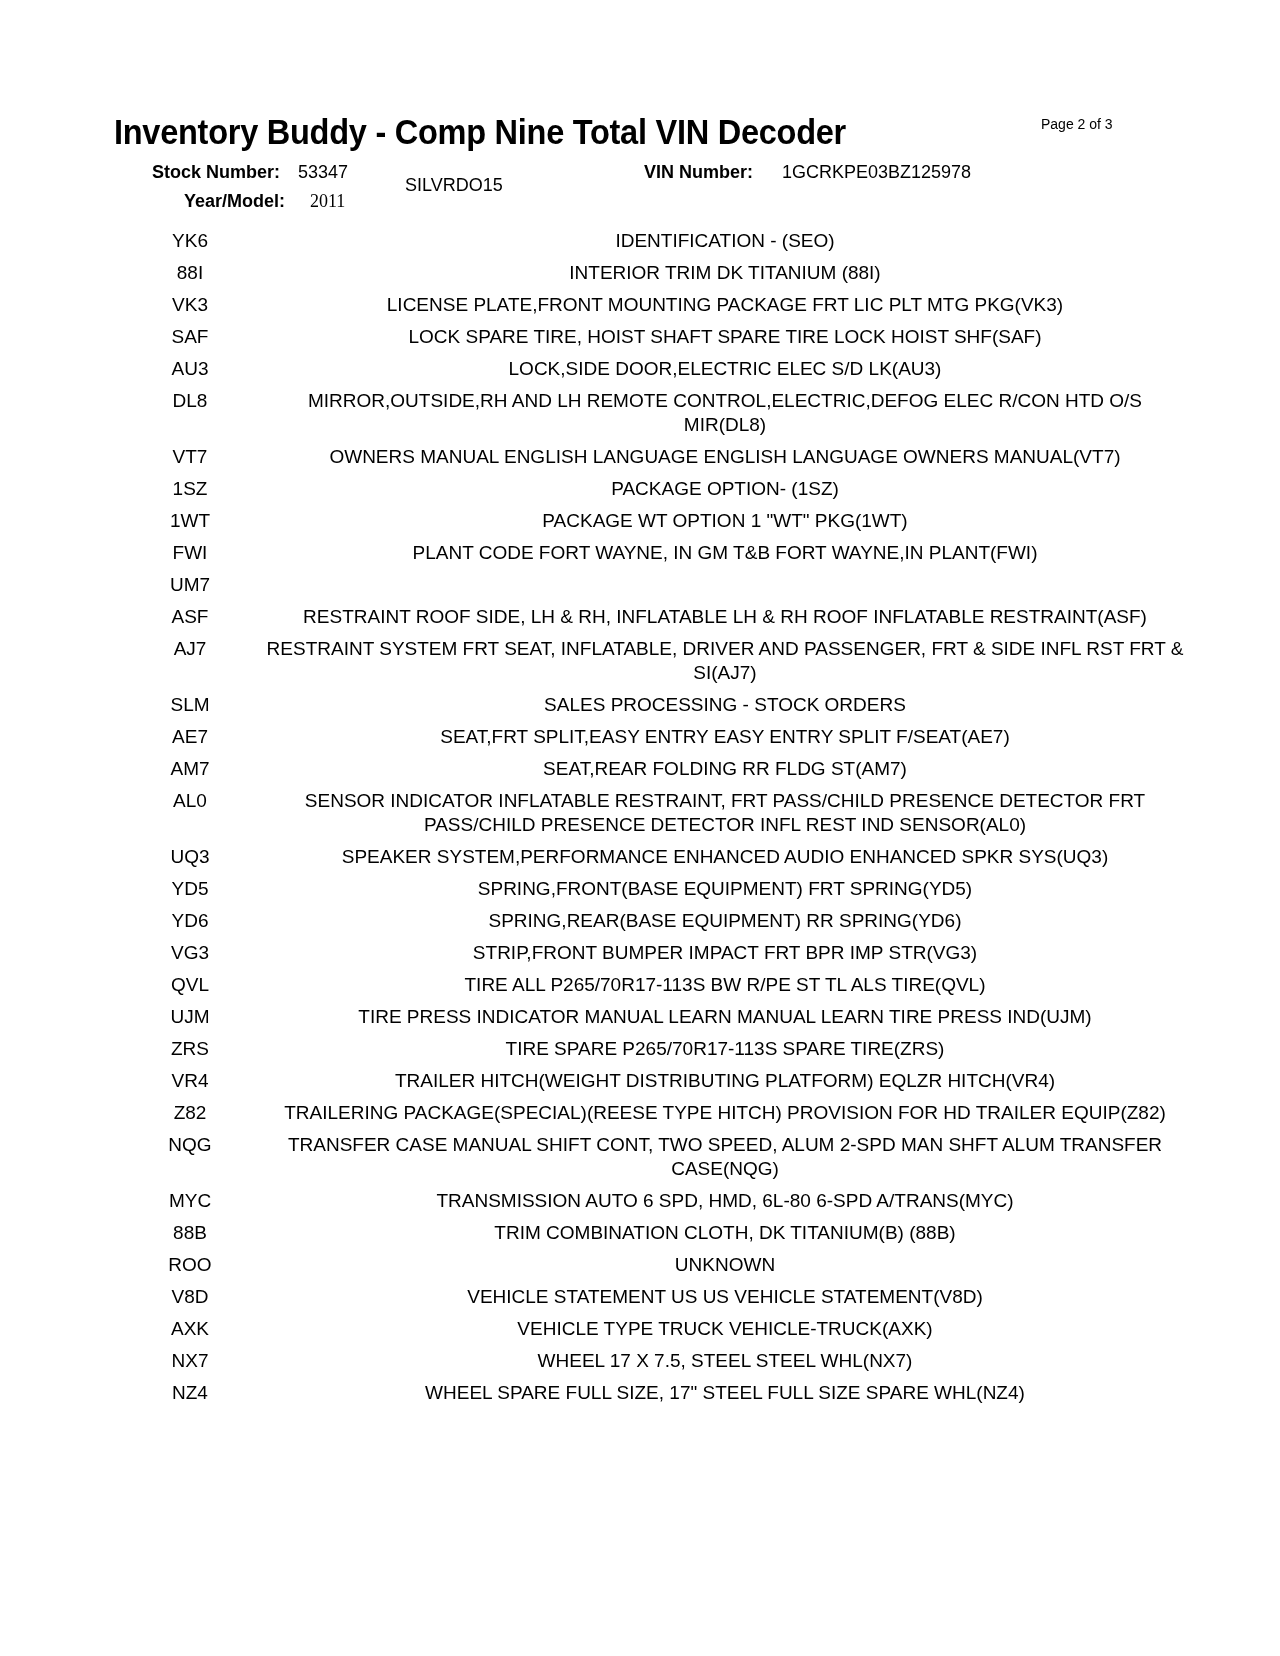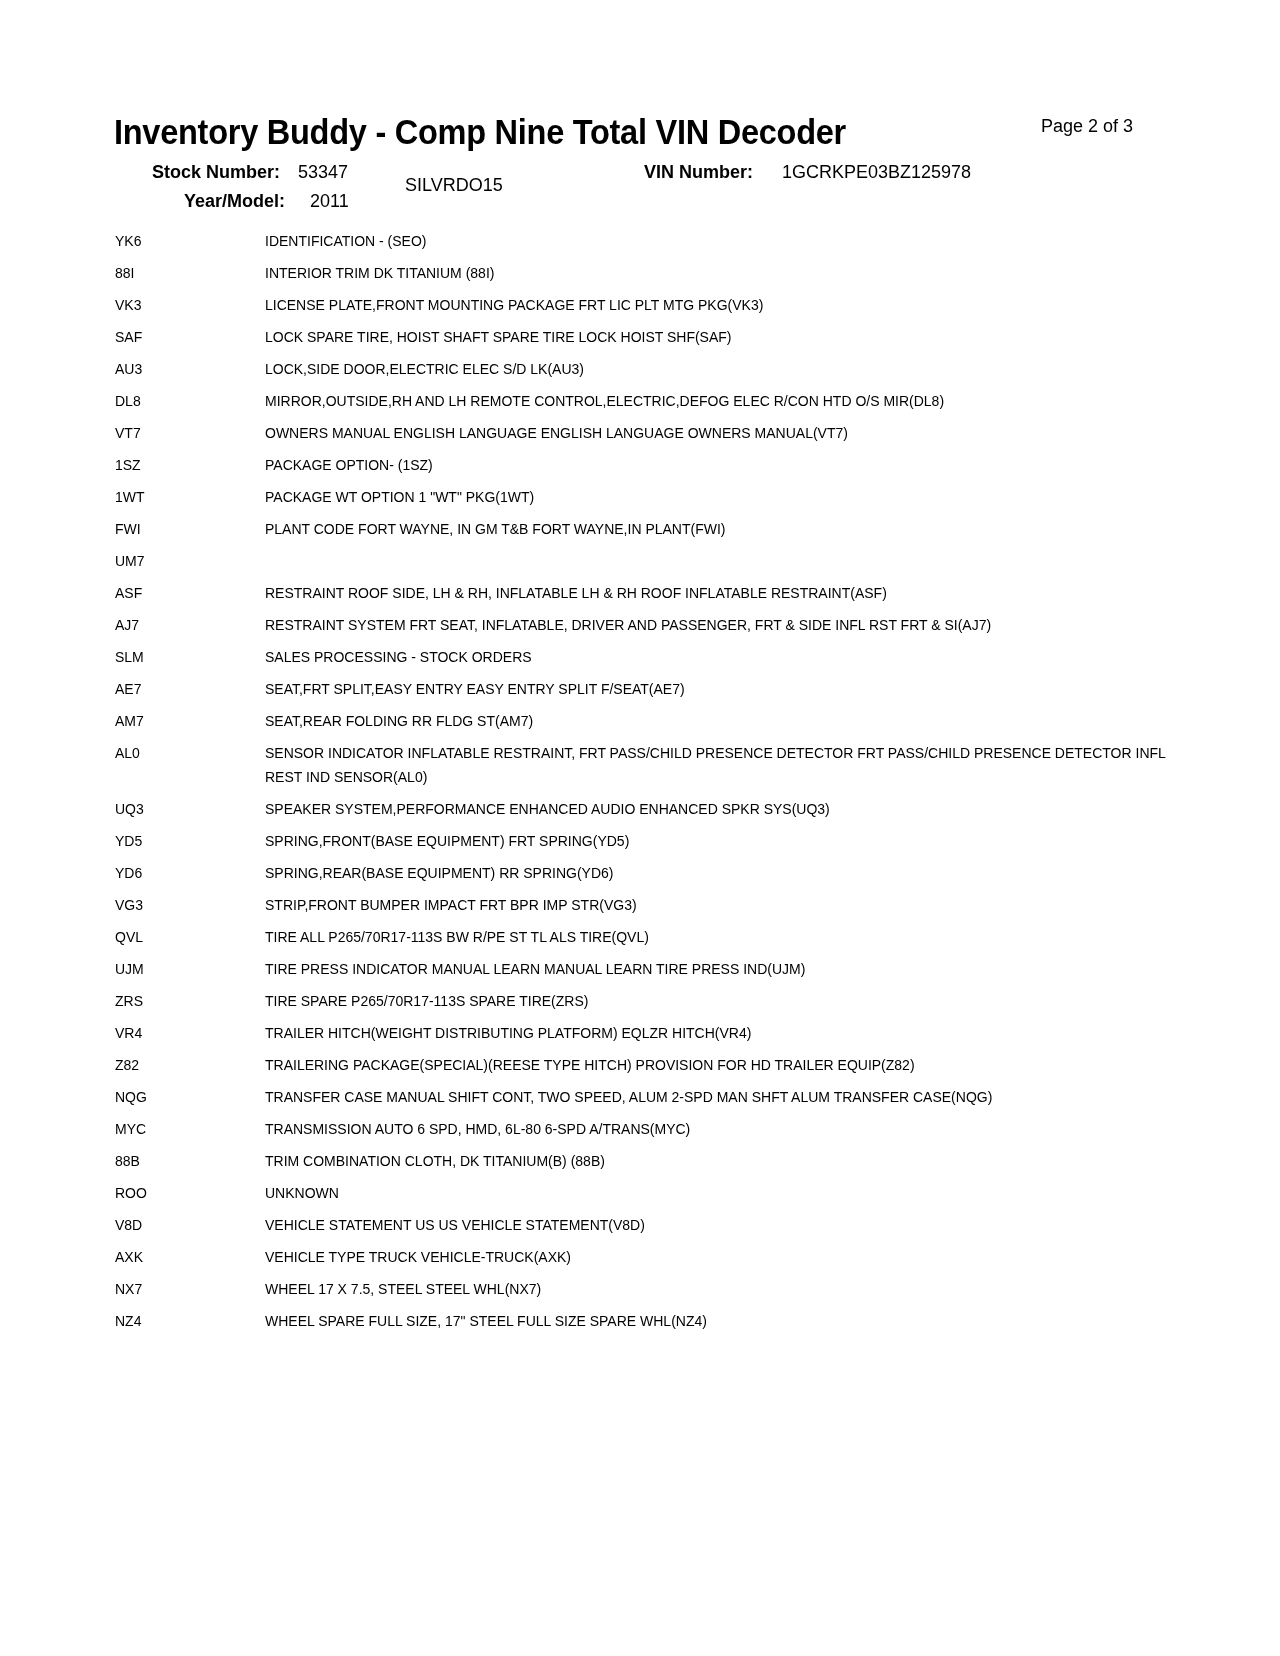--- a/index.html
+++ b/index.html
@@ -30,21 +30,21 @@
       font-weight: bold;
       letter-spacing: -0.3px;
       white-space: nowrap;
       transform: scaleX(0.93);
       transform-origin: left top;
     }
     .page-num {
       position: absolute;
       left: 1041px;
       top: 116px;
-      font-size: 18px;
+      font-size: 14px;
       white-space: nowrap;
     }
     .meta-label {
       position: absolute;
       font-size: 18px;
       font-weight: bold;
       white-space: nowrap;
       text-align: left;
     }
     .meta-value {
@@ -53,23 +53,24 @@
       white-space: nowrap;
     }
     .rows {
       position: absolute;
       left: 115px;
       top: 229px;
       width: 1070px;
     }
     .row {
       display: flex;
-      font-size: 14px;
+      font-size: 19px;
       line-height: 24px;
       margin-bottom: 8px;
+      text-align: center;
     }
     .code {
       width: 150px;
       flex: 0 0 150px;
       white-space: nowrap;
     }
     .desc {
       flex: 1 1 auto;
       padding-right: 0;
     }
@@ -81,21 +82,21 @@
   <div class="title">Inventory Buddy - Comp Nine Total VIN Decoder</div>
   <div class="page-num">Page 2 of 3</div>
 
   <div class="meta-label" style="left:152px; top:162px;">Stock Number:</div>
   <div class="meta-value" style="left:298px; top:162px;">53347</div>
 
   <div class="meta-label" style="left:644px; top:162px;">VIN Number:</div>
   <div class="meta-value" style="left:782px; top:162px;">1GCRKPE03BZ125978</div>
 
   <div class="meta-label" style="left:184px; top:191px;">Year/Model:</div>
-  <div class="meta-value" style="left:310px; top:191px;">2011</div>
+  <div class="meta-value" style="left:310px; top:191px;font-family:Liberation Serif, serif;">2011</div>
   <div class="meta-value" style="left:405px; top:175px;">SILVRDO15</div>
 
   <div class="rows" id="rows">
   <div class="row">
     <div class="code">YK6</div>
     <div class="desc">IDENTIFICATION - (SEO)</div>
   </div>
 
   <div class="row">
     <div class="code">88I</div>

